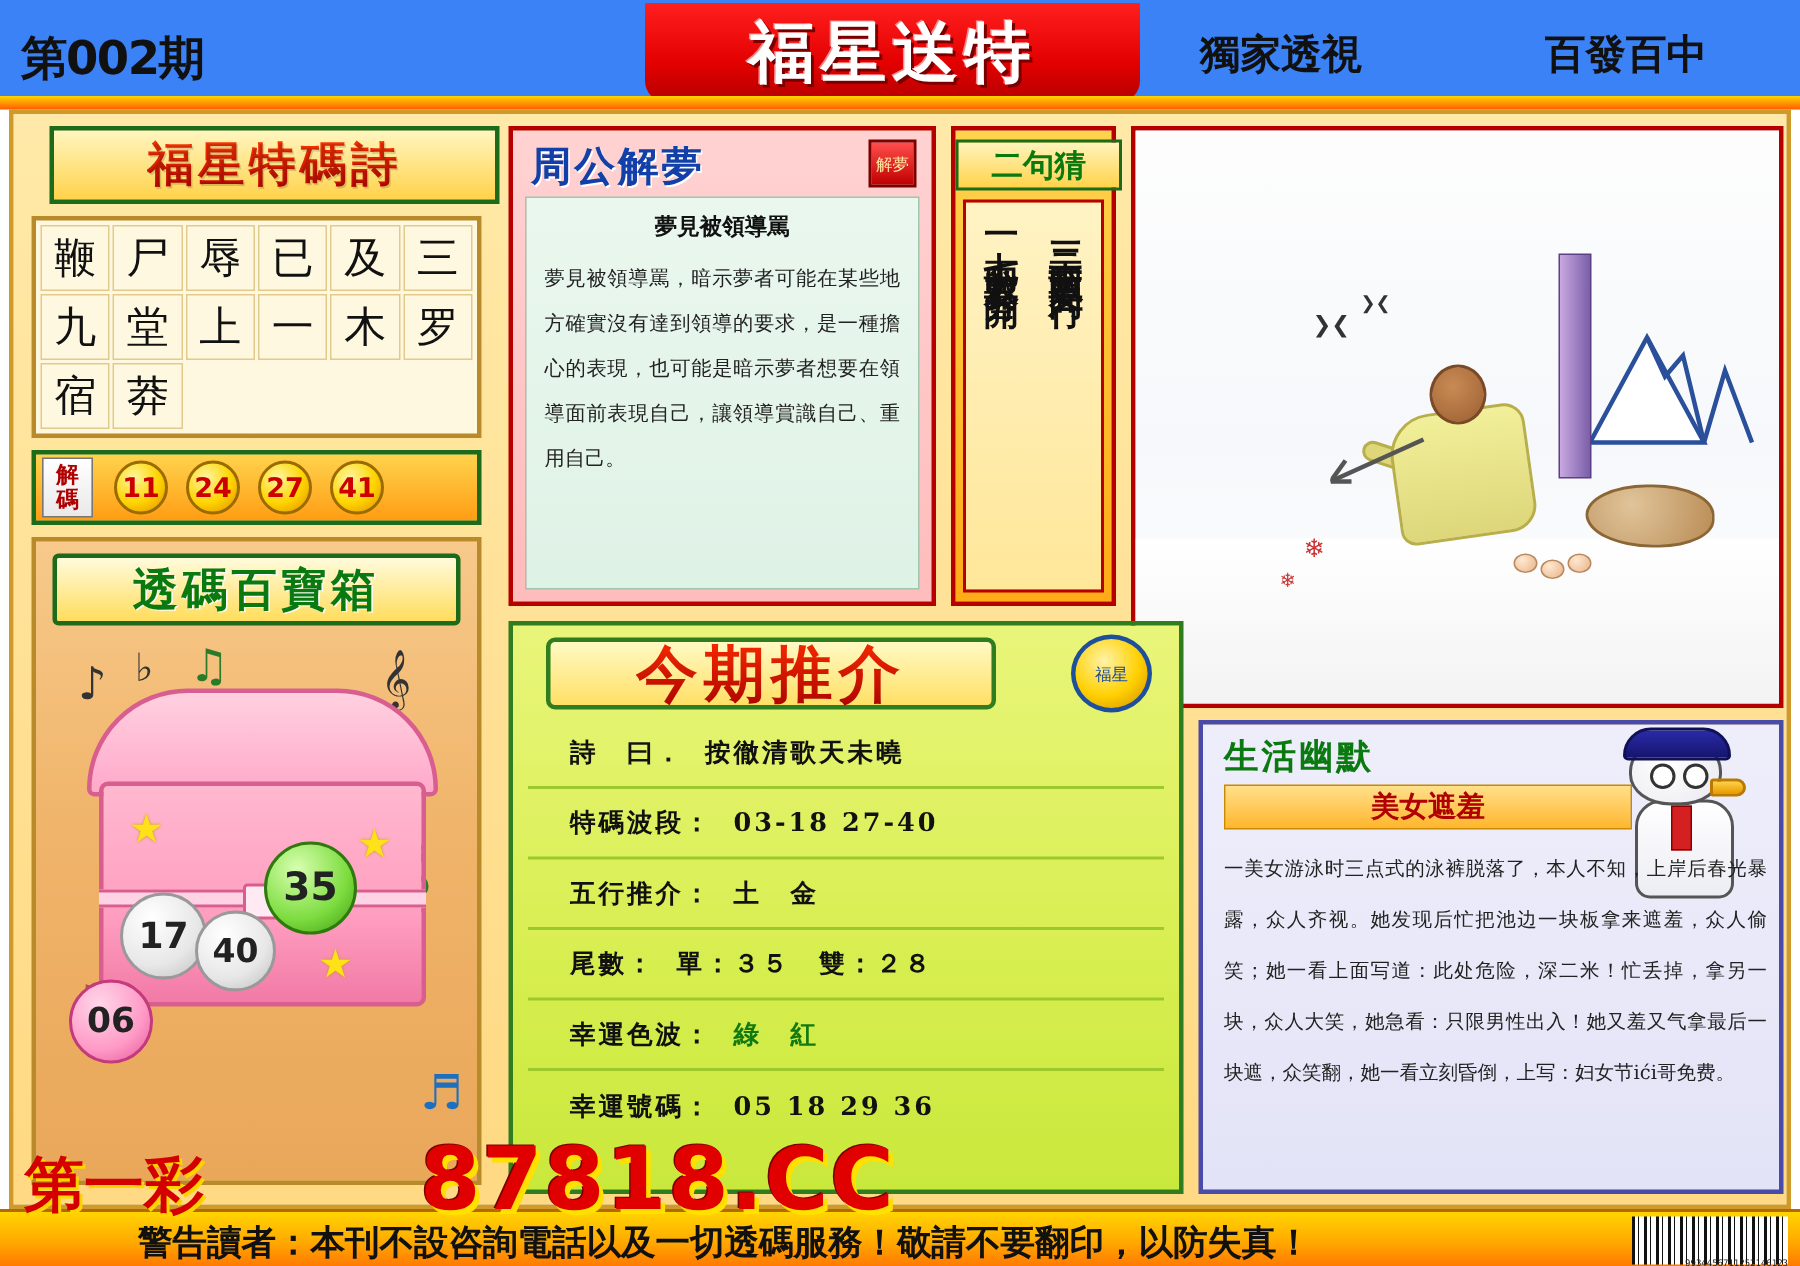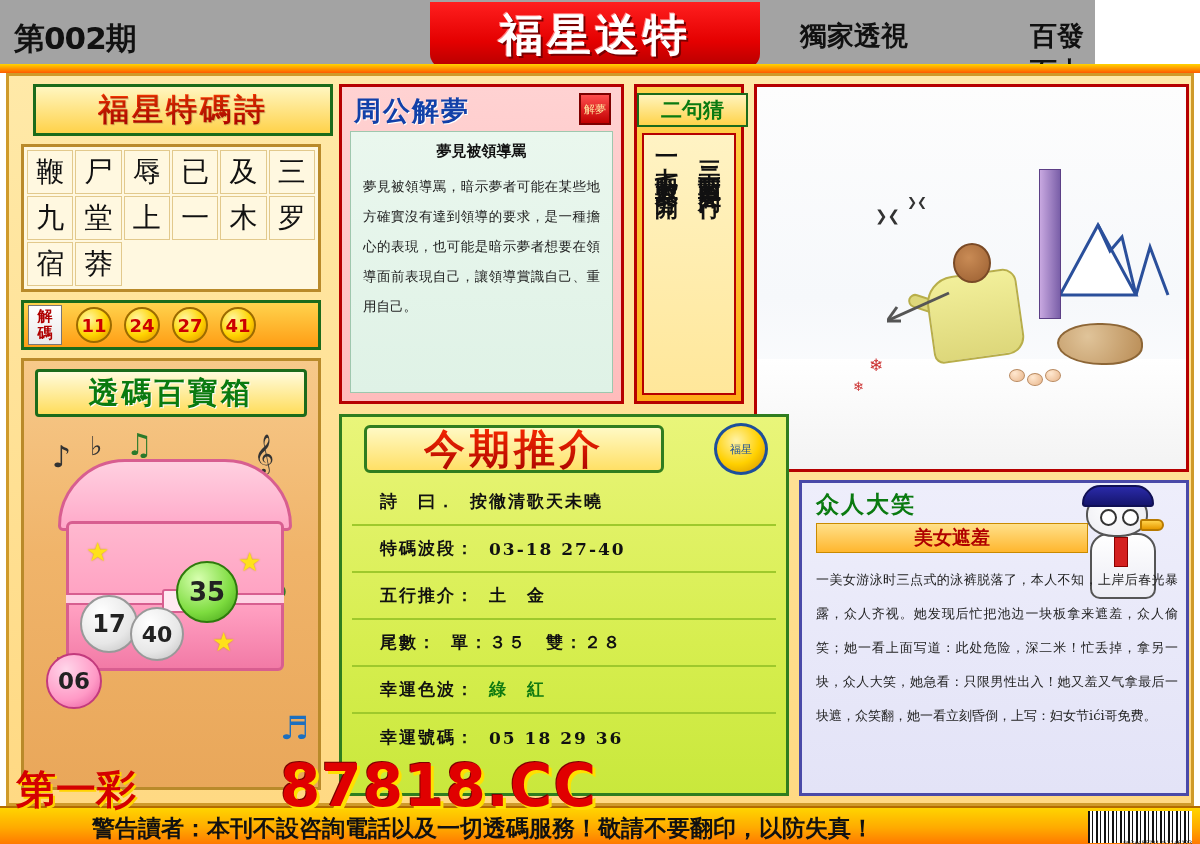--- a/index.html
+++ b/index.html
@@ -14,22 +14,22 @@
   #page {
     position: relative;
     width: 1200px;
     height: 844px;
     background: #ffffff;
   }
 
   
   .header {
     position: absolute;
-    left: 0; top: 0; width: 1095px; height: 72px;
-    background: #a3a3a3;
+    left: 0; top: 0; width: 1200px; height: 72px;
+    background: #3b82f6;
   }
   .issue-no {
     position: absolute; left: 14px; top: 18px;
     font-size: 31px; font-weight: bold; color: #111;
     font-family: "DejaVu Sans", sans-serif;
     letter-spacing: -1px;
   }
   .masthead {
     position: absolute; left: 430px; top: 2px;
     width: 330px; height: 66px;
@@ -566,21 +566,21 @@
           <span class="val green">綠　紅</span>
         </div>
         <div class="trow" style="border-bottom:none;">
           <span class="lbl">幸運號碼：</span>
           <span class="val">05 18 29 36</span>
         </div>
       </div>
     </div>
 
     <div class="humor">
-      <div class="humor-title">众人大笑</div>
+      <div class="humor-title">生活幽默</div>
       <div class="humor-sub">美女遮羞</div>
       <div class="mascot">
         <div class="mascot-body"></div>
         <div class="mascot-tie"></div>
         <div class="mascot-head"></div>
         <div class="mascot-cap"></div>
         <div class="mascot-eye" style="left:30px;top:24px;"></div>
         <div class="mascot-eye" style="left:52px;top:24px;"></div>
         <div class="mascot-beak"></div>
       </div>

